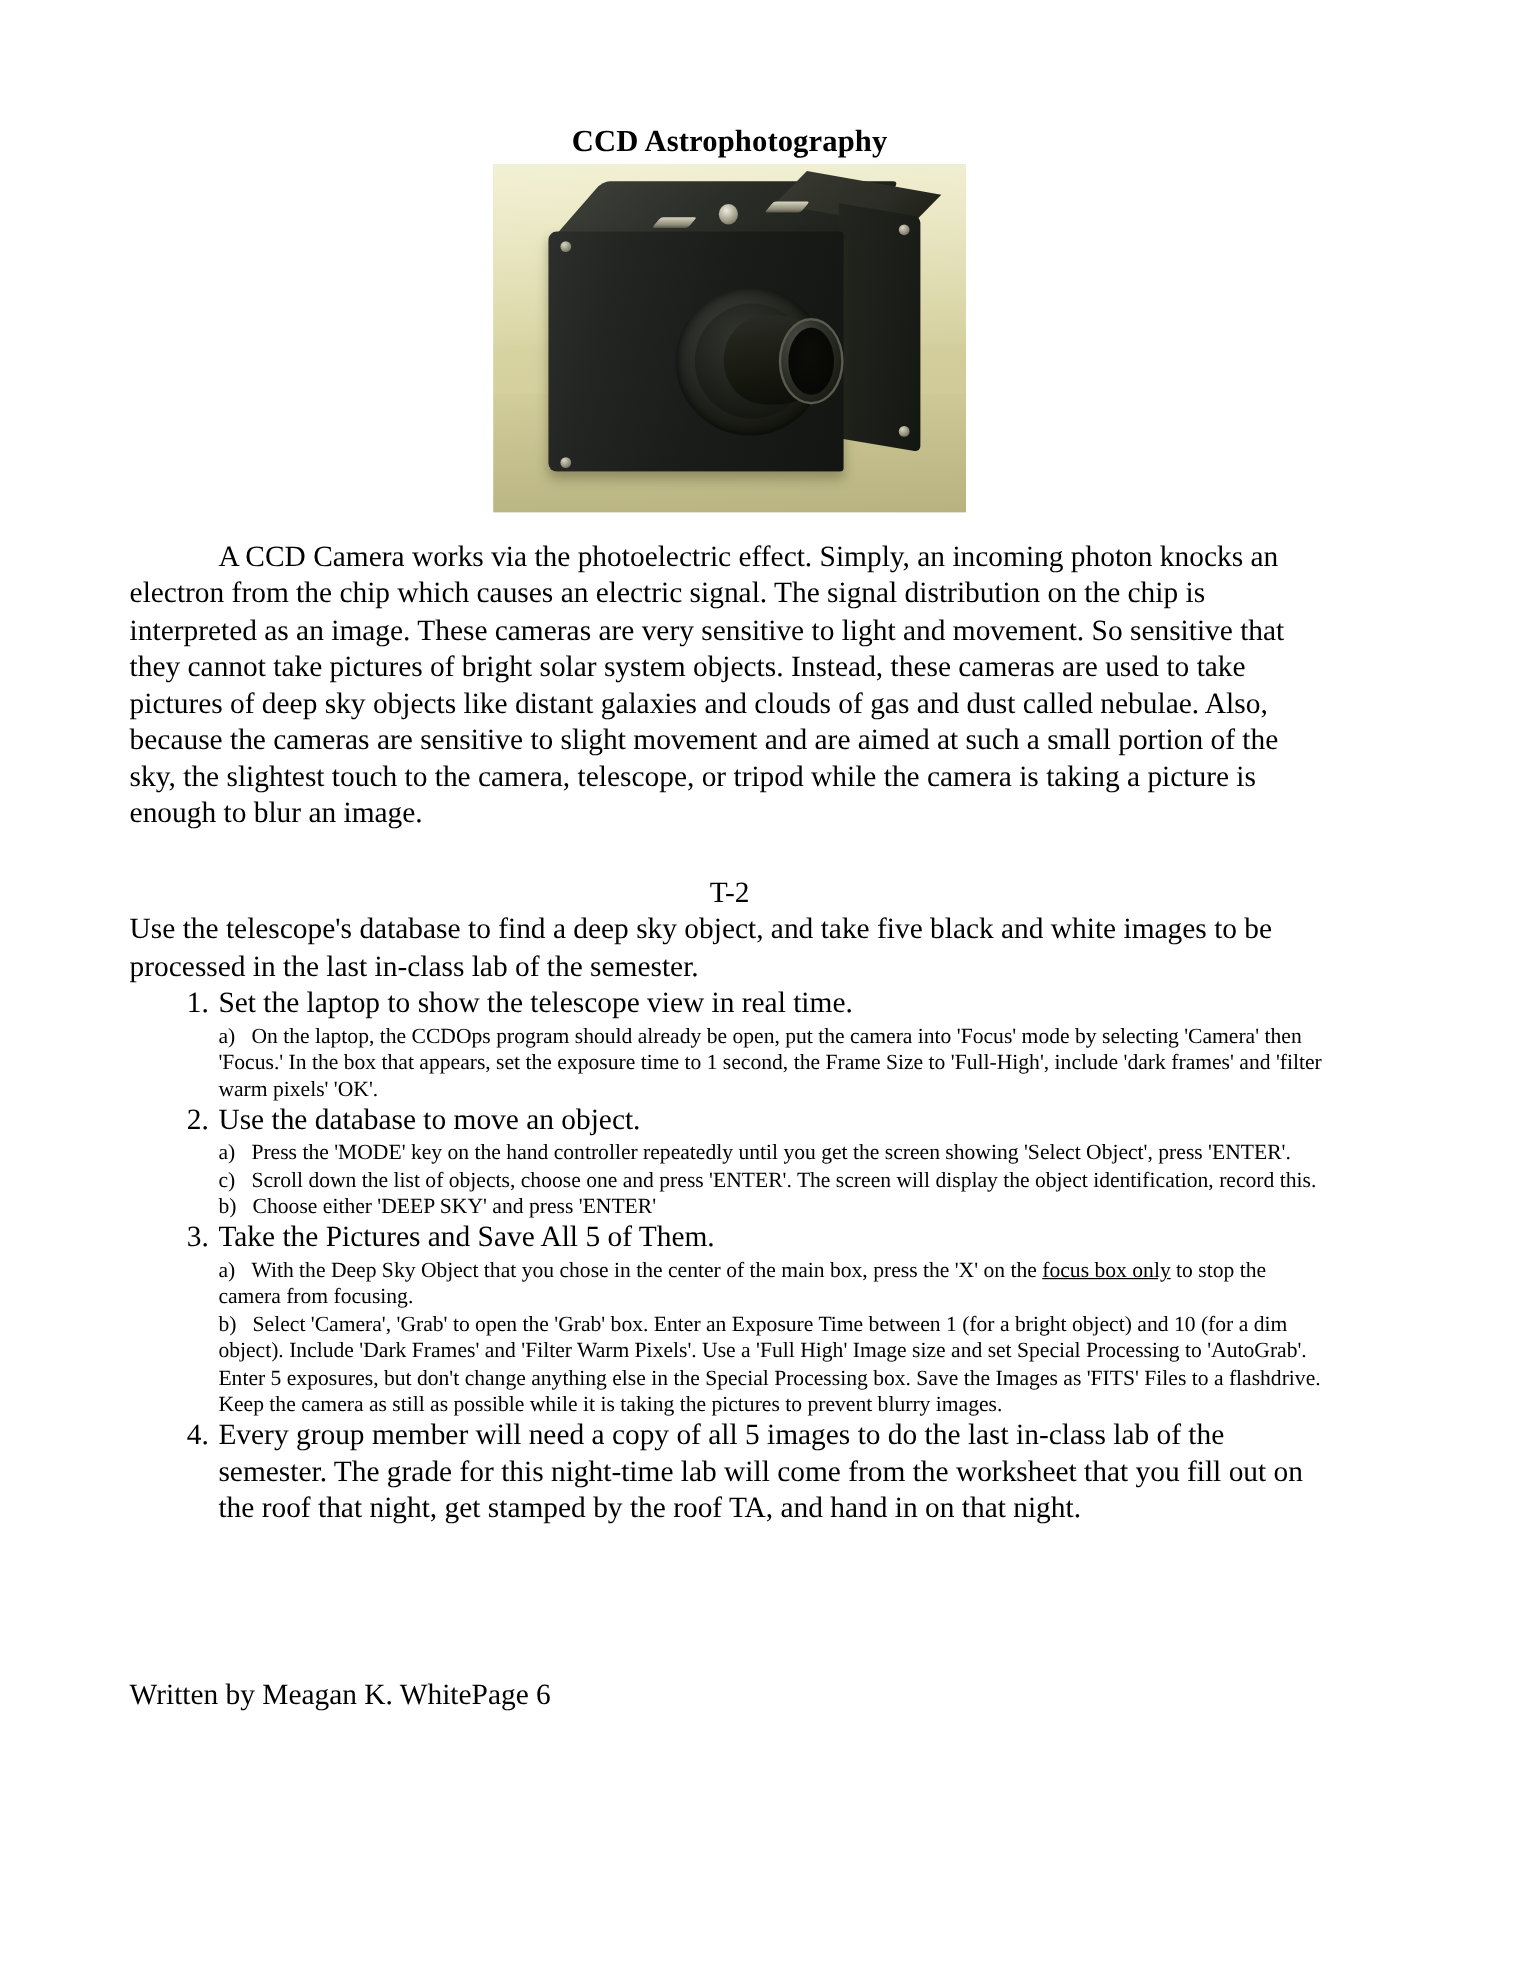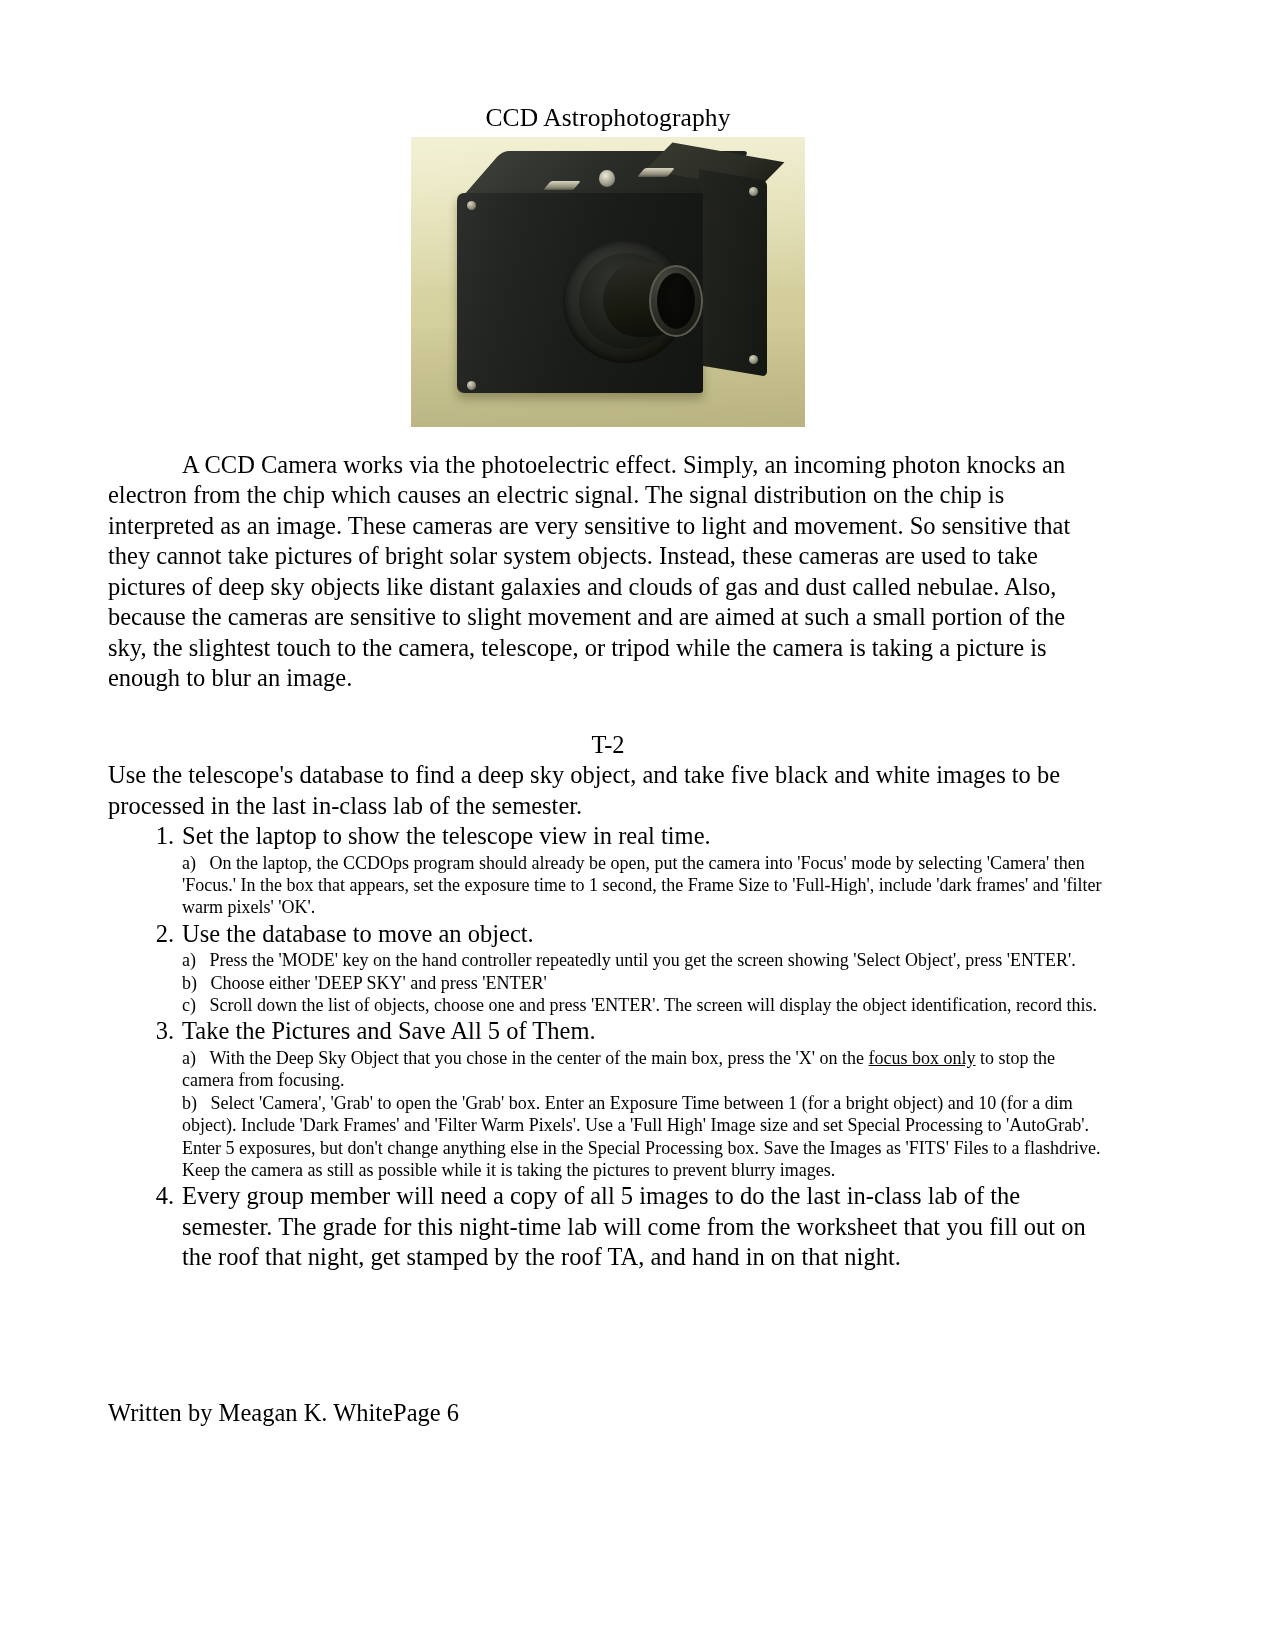--- a/index.html
+++ b/index.html
@@ -29,21 +29,21 @@
     width: 1000px;
   }
 
   
   .doc-title {
     text-align: center;
     font-size: 25.5px;
     line-height: 1.12;
     letter-spacing: 0.1px;
     margin: 0 0 4px 0;
-    font-weight: normal;
+    font-weight: bold;
   }
 
   
   .figure-wrap {
     display: flex;
     justify-content: center;
     margin: 2px 0 0 0;
   }
   .photo {
     width: 394px;
@@ -294,26 +294,26 @@
       </li>
 
       <li>
         <span class="num">2.</span>
         <span>Use the database to move an object.</span>
         <div class="sub">
           <span class="lbl">a)</span>
           <span>&nbsp;&nbsp;</span><span>Press the 'MODE' key on the hand controller repeatedly until you get the screen showing 'Select Object', press 'ENTER'.</span>
         </div>
         <div class="sub">
+          <span class="lbl">c)</span>
+          <span>&nbsp;&nbsp;</span><span>Scroll down the list of objects, choose one and press 'ENTER'.  The screen will display the object identification, record this.</span>
+        </div>
+        <div class="sub">
           <span class="lbl">b)</span>
           <span>&nbsp;&nbsp;</span><span>Choose either 'DEEP SKY' and press 'ENTER'</span>
-        </div>
-        <div class="sub">
-          <span class="lbl">c)</span>
-          <span>&nbsp;&nbsp;</span><span>Scroll down the list of objects, choose one and press 'ENTER'.  The screen will display the object identification, record this.</span>
         </div>
       </li>
 
       <li>
         <span class="num">3.</span>
         <span>Take the Pictures and Save All 5 of Them.</span>
         <div class="sub">
           <span class="lbl">a)</span>
           <span>&nbsp;&nbsp;</span><span>With the Deep Sky Object that you chose in the center of the main box, press the 'X' on the </span><u>focus box only</u><span> to stop the camera from focusing.</span>
         </div>

